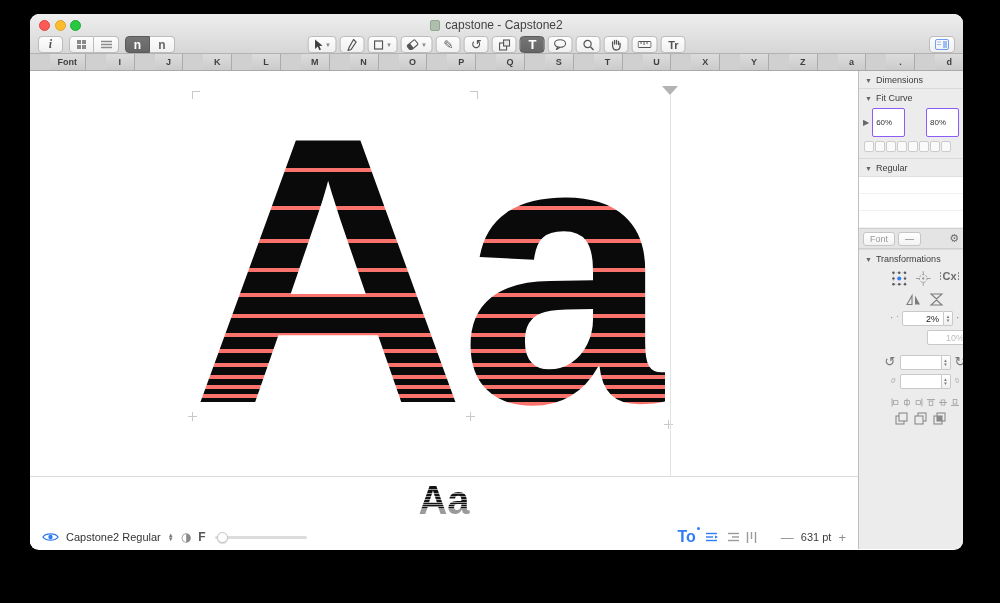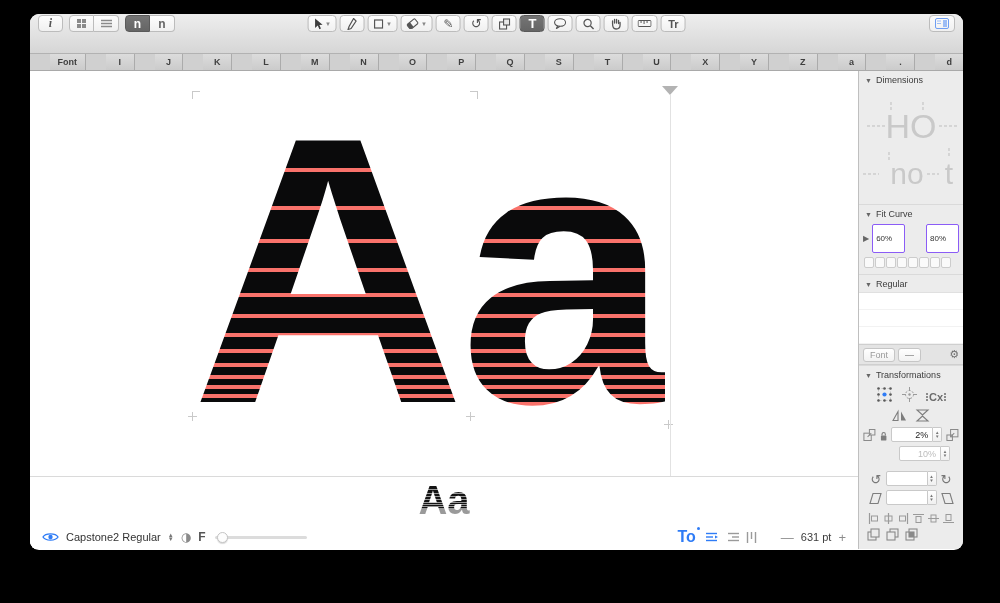--- a/index.html
+++ b/index.html
@@ -90,41 +90,49 @@
   .dim-body { padding:0 2px 4px; }
   .fit-row { display:flex; align-items:center; gap:3px; padding:2px 4px; }
   .fit-input { width:33px; height:29px; background:#fff; border:1px solid #8b5cf6; border-radius:2px; font-size:8px; padding:0 3px; color:#333; font-family:inherit; }
   .fit-cells { display:flex; gap:1px; padding:2px 5px 6px; }
   .fit-cell { width:10px; height:11px; background:#fafafa; border:1px solid #ccc; border-radius:2px; }
   .layers-body { background:#fff; height:52px; border-top:1px solid #e0e0e0; }
   .layer-row { height:17px; border-bottom:1px solid #f2f2f2; }
   .actions { height:21px; display:flex; align-items:center; gap:3px; padding:0 4px; background:#e4e4e4; border-top:1px solid #cfcfcf; border-bottom:1px solid #cfcfcf; }
   .mini-btn { height:14px; padding:0 6px; background:linear-gradient(#fff,#f2f2f2); border:1px solid #c6c6c6; border-radius:3px; font-size:9px; color:#9a9a9a; display:flex; align-items:center; }
   .gear { margin-left:auto; font-family:"DejaVu Sans",sans-serif; font-size:11px; color:#6f6f6f; }
-  .tf-row { display:flex; align-items:flex-end; justify-content:center; gap:8px; padding:3px 4px; }
+  .tf-row { display:flex; align-items:flex-start; justify-content:center; gap:8px; padding:3px 4px;margin-left:28px; }
   .tf-row.tight { gap:4px; padding:2px 4px; }
   .tf-row svg { display:block; }
   .cx { display:flex; align-items:center; color:#6b6b6b; font-weight:bold; font-size:11px; gap:1px; }
   .vdots { display:flex; flex-direction:column; gap:1.5px; }
   .vdots i { width:1.5px; height:1.5px; background:#7a7a7a; border-radius:50%; }
   .tf-input-wrap { display:flex; align-items:center; }
   .tf-input { width:42px; height:15px; background:#fff; border:1px solid #c9c9c9; border-radius:2px 0 0 2px; font-size:9px; text-align:right; padding:0 4px; color:#222; font-family:inherit; }
   .tf-input.dim { color:#bcbcbc; }
   .stepper { width:9px; height:15px; background:linear-gradient(#fff,#f0f0f0); border:1px solid #c9c9c9; border-left:none; border-radius:0 2px 2px 0;
              display:flex; flex-direction:column; align-items:center; justify-content:center; font-size:4.5px; color:#777; line-height:4px; }
   .rot { font-family:"DejaVu Sans",sans-serif; font-size:13px; color:#777; line-height:13px; }
   .sb-flex { flex:1; }
 </style>
 </head>
 <body>
 
 <div class="stage">
   <div class="window">
 
     <div class="header">
+      <div class="titlebar">
+        <div class="traffic">
+          <span class="tl red"></span>
+          <span class="tl yellow"></span>
+          <span class="tl green"></span>
+        </div>
+        <div class="title"><span class="doc-icon"></span><span>capstone - Capstone2</span></div>
+      </div>
       <div class="toolbar">
         <div class="tb-group" style="gap:6px;">
           <div class="tb-btn">
               <span class="tb-i">i</span>
             </div>
           <div class="tb-group seg">
             <div class="tb-btn">
               <svg width="11" height="11" viewBox="0 0 11 11">
                   <g fill="#8a8a8a">
                     <rect x="1" y="1" width="4" height="4"></rect>
@@ -329,39 +337,20 @@
           <span class="sb-size">631 pt</span>
           <span class="sb-plus">+</span>
         </div>
       </div>
 
       <div class="sidebar" style="height:478px;">
         <div class="sec-head">
             <span class="disc">▼</span>
             <span>Dimensions</span>
           </div>
-        <div class="dim-body">
-          <svg width="101" height="110" viewBox="0 0 101 110">
-            <g fill="#c9c9c9" font-family="Liberation Sans, DejaVu Sans, sans-serif">
-              <text x="50" y="50" font-size="34" text-anchor="middle">HO</text>
-              <text x="46" y="96" font-size="30" text-anchor="middle">no</text>
-              <text x="88" y="96" font-size="30" text-anchor="middle">t</text>
-            </g>
-            <g stroke="#bdbdbd" stroke-width="1" stroke-dasharray="3,2">
-              <line x1="6" y1="38" x2="24" y2="38"></line>
-                <line x1="78" y1="38" x2="96" y2="38"></line>
-              <line x1="30" y1="14" x2="30" y2="24"></line>
-                <line x1="62" y1="14" x2="62" y2="24"></line>
-              <line x1="2" y1="86" x2="18" y2="86"></line>
-                <line x1="66" y1="86" x2="78" y2="86"></line>
-              <line x1="28" y1="64" x2="28" y2="72"></line>
-                <line x1="88" y1="60" x2="88" y2="68"></line>
-            </g>
-          </svg>
-        </div>
 
         <div class="sec-head">
             <span class="disc">▼</span>
             <span>Fit Curve</span>
           </div>
         <div class="fit-row">
           <span class="disc" style="font-size:8px;">▶</span>
           <input class="fit-input" readonly="" value="60%" style="">
           <span style="flex:1"></span>
           <input class="fit-input" readonly="" value="80%" style="">

